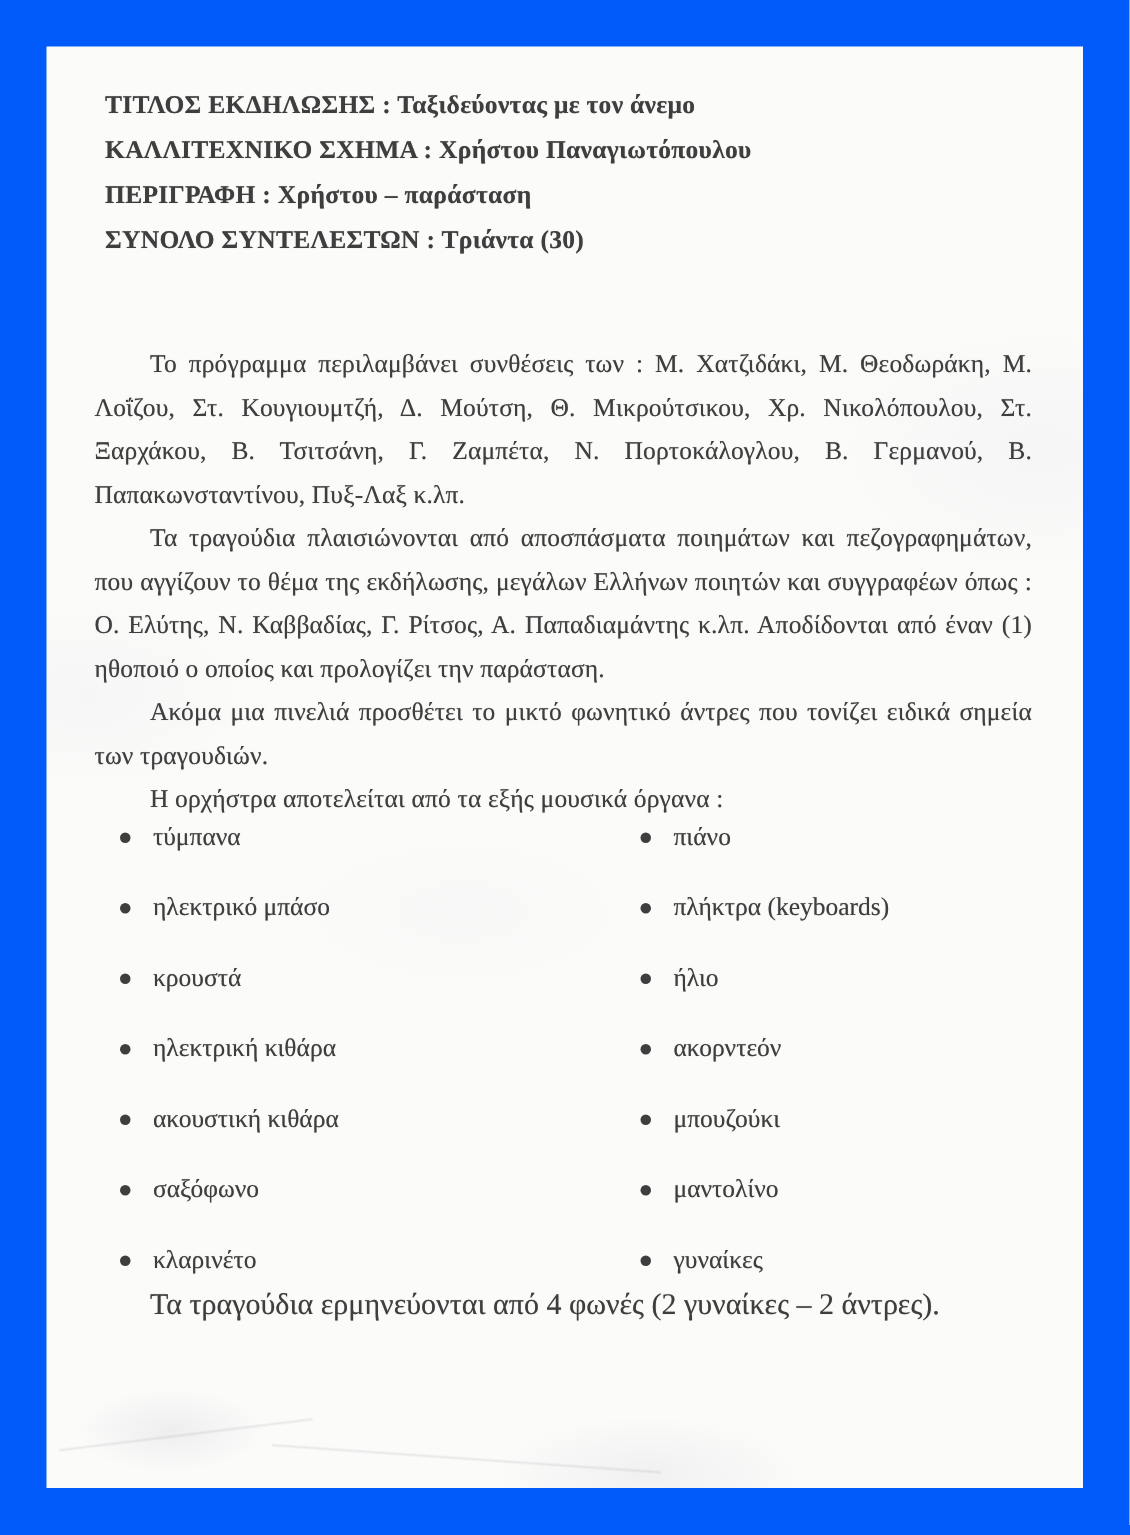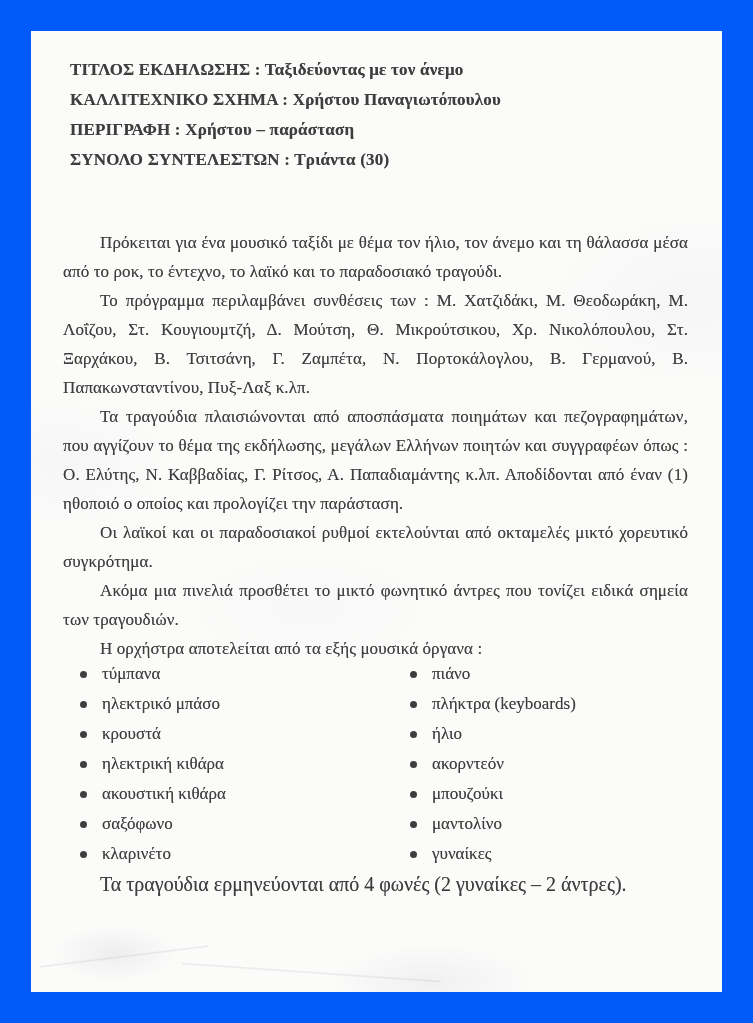--- a/index.html
+++ b/index.html
@@ -61,20 +61,21 @@
     text-indent: 37px;
     letter-spacing: 0.1px;
   }
   .instruments {
     margin-top: -4px;
     padding-left: 17px;
     display: grid;
     grid-template-columns: 330px auto;
     grid-template-rows: repeat(7, 30px);
     grid-auto-flow: column;
+    gap: 17px;
   }
   .bullet-row {
     display: flex;
     align-items: center;
     font-size: 17px;
   }
   .dot {
     flex: 0 0 auto;
     width: 7px;
     height: 7px;
@@ -96,24 +97,22 @@
   <div class="content">
 
     <div class="header-block">
       <div class="hline"><span class="hlabel">ΤΙΤΛΟΣ ΕΚΔΗΛΩΣΗΣ</span><span class="hsep"> : </span><span class="hvalue">Ταξιδεύοντας με τον άνεμο</span></div>
       <div class="hline"><span class="hlabel">ΚΑΛΛΙΤΕΧΝΙΚΟ ΣΧΗΜΑ</span><span class="hsep"> : </span><span class="hvalue">Χρήστου Παναγιωτόπουλου</span></div>
       <div class="hline"><span class="hlabel">ΠΕΡΙΓΡΑΦΗ</span><span class="hsep"> : </span><span class="hvalue">Χρήστου – παράσταση</span></div>
       <div class="hline"><span class="hlabel">ΣΥΝΟΛΟ ΣΥΝΤΕΛΕΣΤΩΝ</span><span class="hsep"> : </span><span class="hvalue">Τριάντα (30)</span></div>
     </div>
 
     <div class="body-block">
-      <p class="para">Πρόκειται για ένα μουσικό ταξίδι με θέμα τον ήλιο, τον άνεμο και τη θάλασσα μέσα από το ροκ, το έντεχνο, το λαϊκό και το παραδοσιακό τραγούδι.</p>
       <p class="para">Το πρόγραμμα περιλαμβάνει συνθέσεις των : Μ. Χατζιδάκι, Μ. Θεοδωράκη, Μ. Λοΐζου, Στ. Κουγιουμτζή, Δ. Μούτση, Θ. Μικρούτσικου, Χρ. Νικολόπουλου, Στ. Ξαρχάκου, Β. Τσιτσάνη, Γ. Ζαμπέτα, Ν. Πορτοκάλογλου, Β. Γερμανού, Β. Παπακωνσταντίνου, Πυξ-Λαξ κ.λπ.</p>
       <p class="para">Τα τραγούδια πλαισιώνονται από αποσπάσματα ποιημάτων και πεζογραφημάτων, που αγγίζουν το θέμα της εκδήλωσης, μεγάλων Ελλήνων ποιητών και συγγραφέων όπως : Ο. Ελύτης, Ν. Καββαδίας, Γ. Ρίτσος, Α. Παπαδιαμάντης κ.λπ. Αποδίδονται από έναν (1) ηθοποιό ο οποίος και προλογίζει την παράσταση.</p>
-      <p class="para">Οι λαϊκοί και οι παραδοσιακοί ρυθμοί εκτελούνται από οκταμελές μικτό χορευτικό συγκρότημα.</p>
       <p class="para">Ακόμα μια πινελιά προσθέτει το μικτό φωνητικό άντρες που τονίζει ειδικά σημεία των τραγουδιών.</p>
       <p class="para">Η ορχήστρα αποτελείται από τα εξής μουσικά όργανα :</p>
     </div>
 
     <div class="instruments">
       <div class="bullet-row">
           <span class="dot"></span>
           <span>τύμπανα</span>
         </div>
       <div class="bullet-row">

